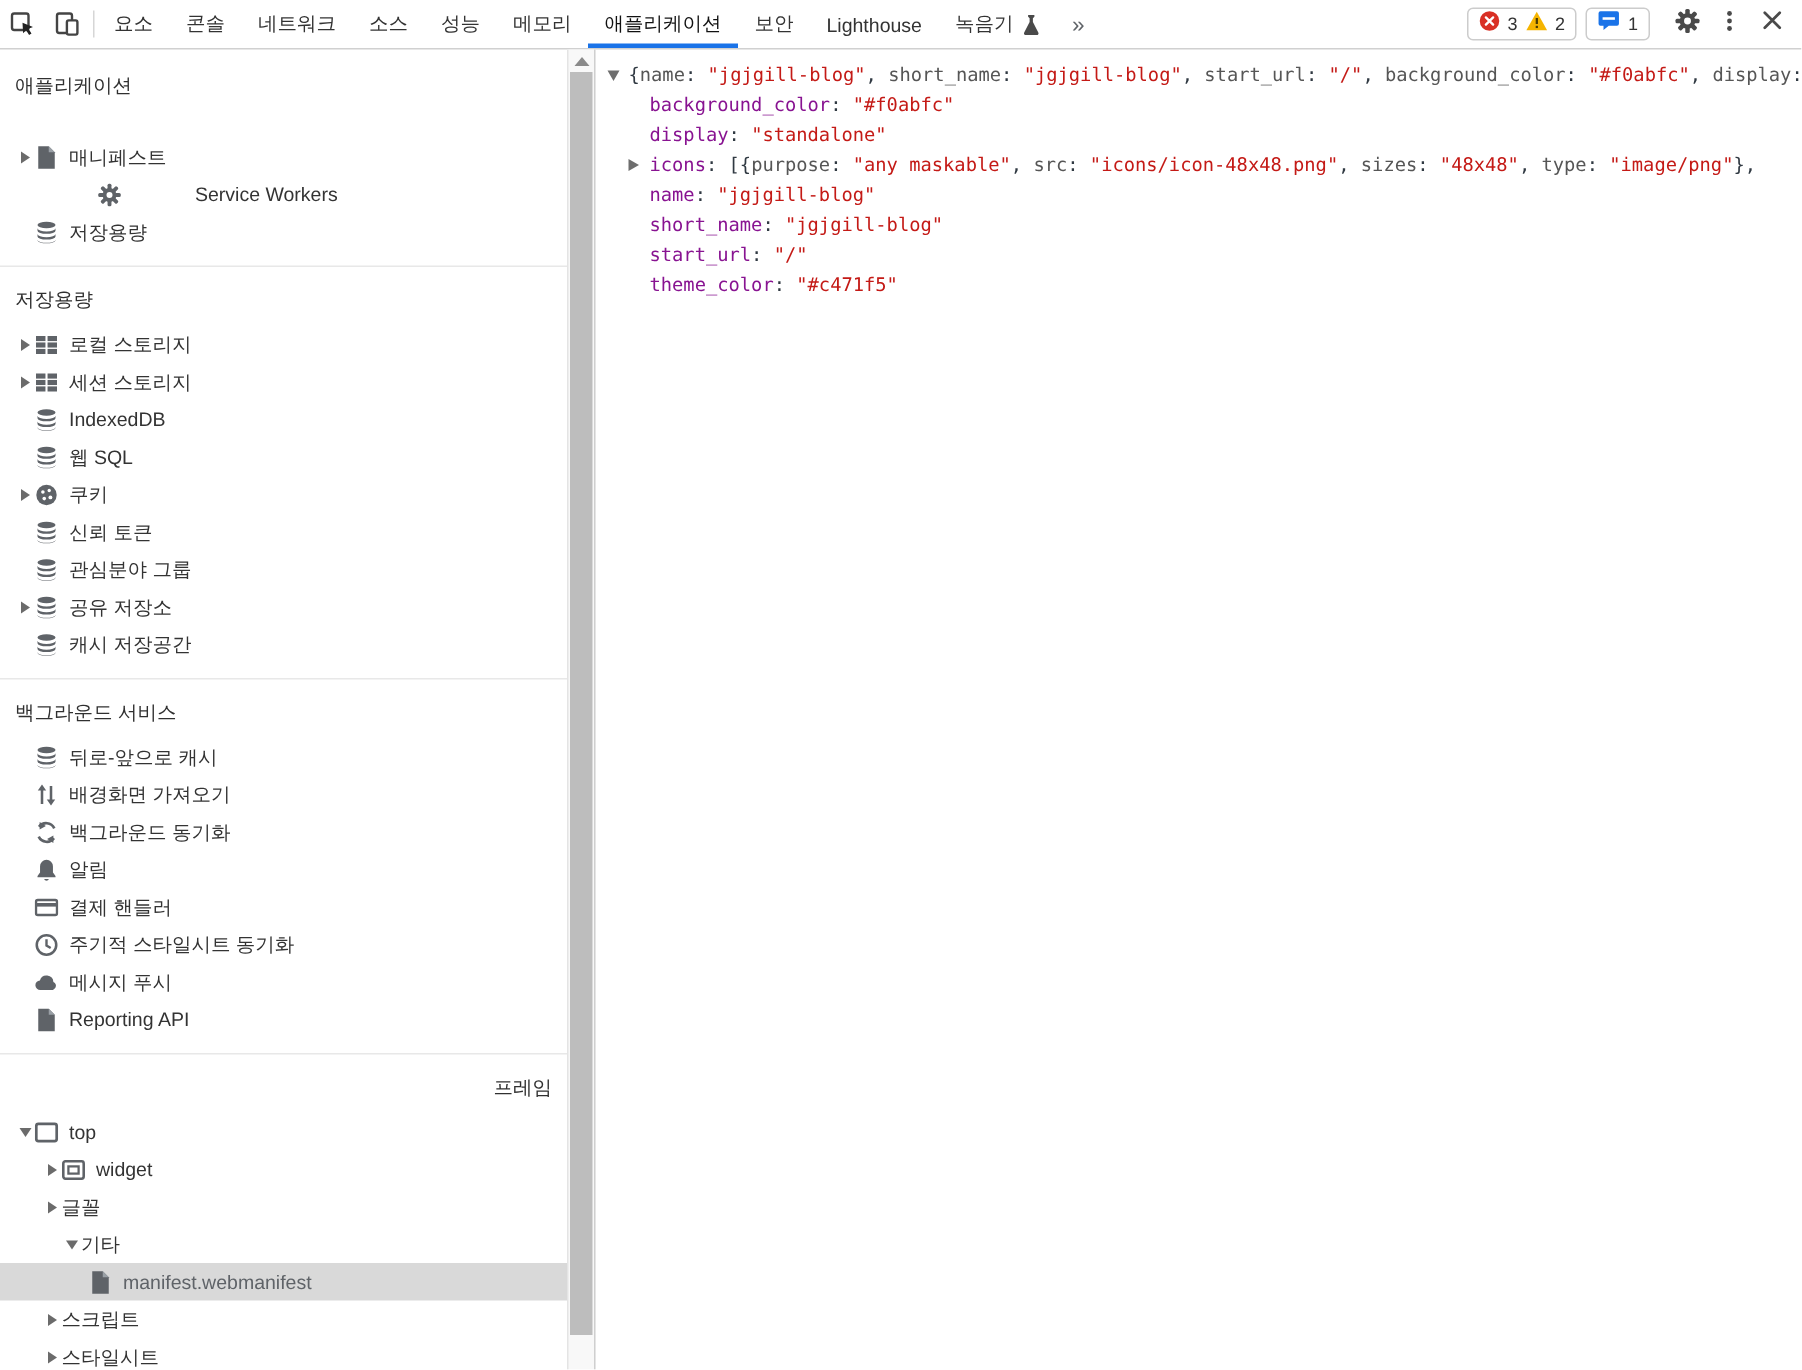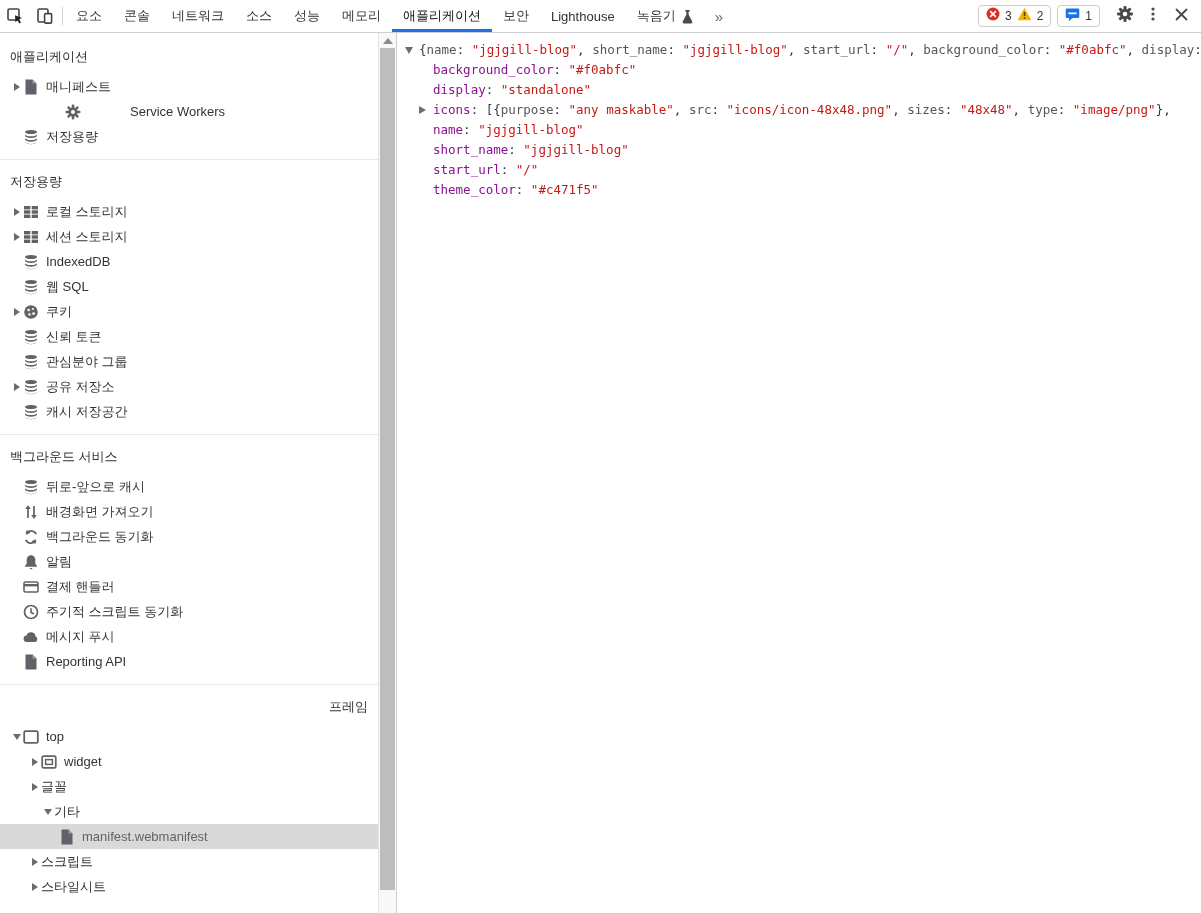--- a/index.html
+++ b/index.html
@@ -188,21 +188,21 @@
         </span>
       </div>
     </div>
   </div>
 
   <div class="dt-body">
 
     <div class="sidebar">
         <div class="section">
           <div class="sec-header">애플리케이션</div>
-          <div class="sb-row" style="padding-left: 10px;">
+          <div class="sb-row" style="padding-left: 10px; margin-top: 18px;">
             <span class="arrow-slot">
               <span class="tri-r"></span>
             </span>
             <span class="sb-ico">
               <svg width="14" height="16" viewBox="0 0 14 16">
                 <path d="M1.5 0.5 h7 L12.5 4.5 V15.5 H1.5 Z" fill="#5f6368"></path>
                 <path d="M8.5 0.5 L12.5 4.5 H8.5 Z" fill="#9aa0a6"></path>
               </svg>
             </span>
             <span class="sb-label">매니페스트</span>
@@ -447,21 +447,21 @@
             <span class="sb-label">결제 핸들러</span>
           </div>
           <div class="sb-row" style="padding-left: 10px;">
             <span class="arrow-slot"></span>
             <span class="sb-ico">
               <svg width="16" height="16" viewBox="0 0 16 16">
                 <circle cx="8" cy="8" r="6.5" fill="none" stroke="#5f6368" stroke-width="1.7"></circle>
                 <path d="M8 4.2 V8.3 L10.8 10" stroke="#5f6368" stroke-width="1.6" fill="none"></path>
               </svg>
             </span>
-            <span class="sb-label">주기적 스크립트 동기화</span>
+            <span class="sb-label">주기적 스타일시트 동기화</span>
           </div>
           <div class="sb-row" style="padding-left: 10px;">
             <span class="arrow-slot"></span>
             <span class="sb-ico">
               <svg width="16" height="12" viewBox="0 0 16 12">
                 <path d="M4 11 a3.2 3.2 0 0 1 -0.4-6.4 A4.6 4.6 0 0 1 12.6 5.6 A2.9 2.9 0 0 1 12.3 11 Z" fill="#5f6368"></path>
               </svg>
             </span>
             <span class="sb-label">메시지 푸시</span>
           </div>

